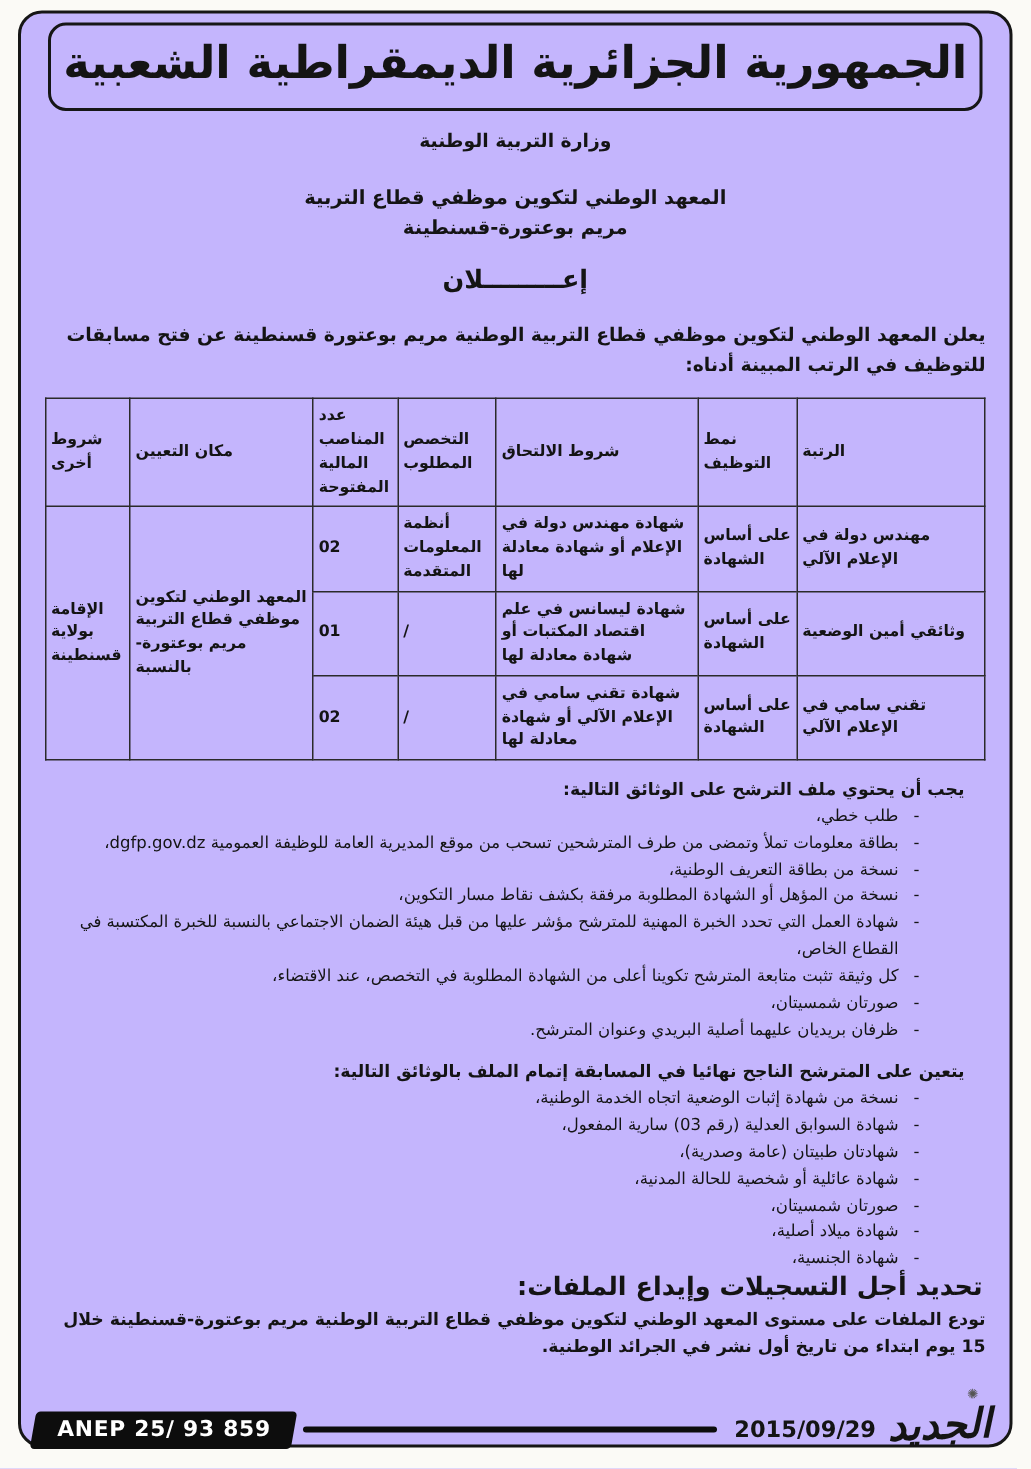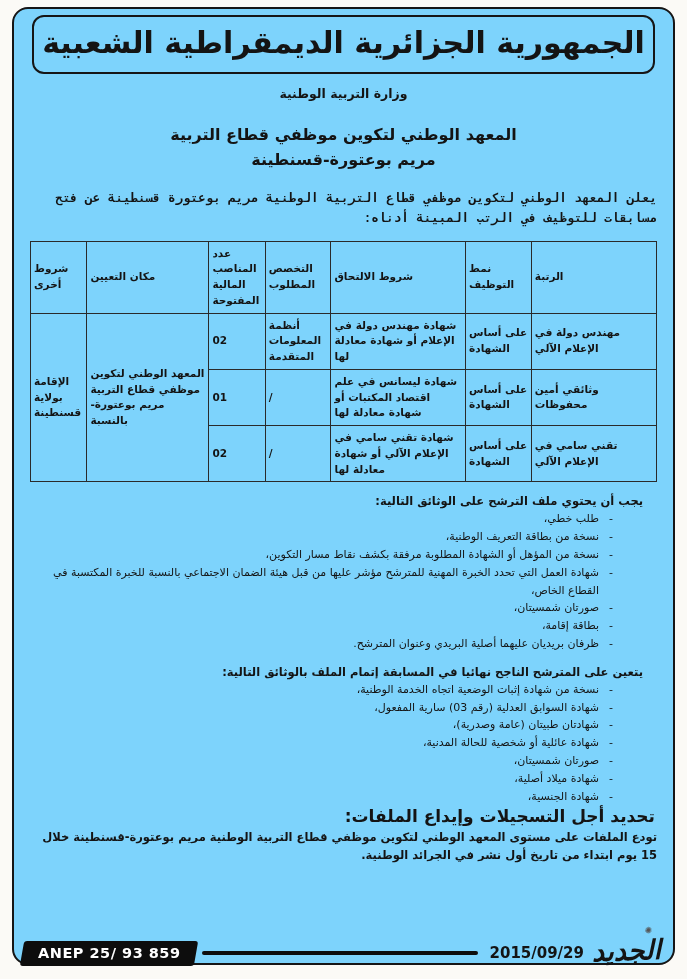--- a/index.html
+++ b/index.html
@@ -10,21 +10,21 @@
     color:#141414;
     position:relative;
     overflow:hidden;
   }
   .page{
     position:absolute;top:7px;right:12px;left:12px;bottom:14px;
     border:2.5px solid #161616;
     border-radius:16px;
     padding:5px 16px 0 16px;
     box-sizing:border-box;
-    background:#7dd3fc;
+    background:#c4b5fd;
   }
   .title-box{
     border:2.5px solid #161616;
     border-radius:12px;
     margin:1px 2px 0 2px;
     padding:8px 4px 12px 4px;
     text-align:center;
   }
   .republic{
     font-size:30px;
@@ -34,36 +34,35 @@
   }
   .ministry{
     text-align:center;
     font-weight:bold;
     font-size:12.5px;
     margin-top:12px;
   }
   .institute{
     text-align:center;
     font-weight:bold;
-    font-size:16px;
+    font-size:13px;
     margin-top:22px;
     line-height:1.55;
   }
   .announce{
     text-align:center;
     font-weight:bold;
     font-size:17px;
     margin-top:14px;
   }
   .intro{
     font-weight:bold;
     font-size:12.5px;
     margin-top:16px;
     line-height:1.6;
-    font-family:Liberation Mono, monospace;
   }
   table.jobs{
     width:100%;
     border-collapse:collapse;
     margin-top:12px;
     table-layout:fixed;
   }
   table.jobs th, table.jobs td{
     border:1.3px solid #2a2a2a;
     font-size:10.5px;
@@ -177,20 +176,21 @@
     <div class="republic">الجمهورية الجزائرية الديمقراطية الشعبية</div>
   </div>
 
   <div class="ministry">وزارة التربية الوطنية</div>
 
   <div class="institute">
     <div>المعهد الوطني لتكوين موظفي قطاع التربية</div>
     <div>مريم بوعتورة-قسنطينة</div>
   </div>
 
+  <div class="announce">إعـــــــــلان</div>
 
   <div class="intro">يعلن المعهد الوطني لتكوين موظفي قطاع التربية الوطنية مريم بوعتورة قسنطينة عن فتح مسابقات للتوظيف في الرتب المبينة أدناه:</div>
 
   <table class="jobs">
     <colgroup>
       <col class="c-rank">
         <col class="c-mode">
         <col class="c-cond">
         <col class="c-spec">
         <col class="c-num">
@@ -212,44 +212,45 @@
       <tr>
         <td>مهندس دولة في الإعلام الآلي</td>
         <td>على أساس الشهادة</td>
         <td>شهادة مهندس دولة في الإعلام أو شهادة معادلة لها</td>
         <td>أنظمة المعلومات المتقدمة</td>
         <td>02</td>
         <td rowspan="3">المعهد الوطني لتكوين موظفي قطاع التربية مريم بوعتورة- بالنسبة</td>
         <td rowspan="3">الإقامة بولاية قسنطينة</td>
       </tr>
       <tr>
-        <td>وثائقي أمين محفوظات</td>
+        <td>وثائقي أمين الوضعية</td>
         <td>على أساس الشهادة</td>
         <td>شهادة ليسانس في علم اقتصاد المكتبات أو شهادة معادلة لها</td>
         <td>/</td>
         <td>01</td>
       </tr>
       <tr>
         <td>تقني سامي في الإعلام الآلي</td>
         <td>على أساس الشهادة</td>
         <td>شهادة تقني سامي في الإعلام الآلي أو شهادة معادلة لها</td>
         <td>/</td>
         <td>02</td>
       </tr>
     </tbody>
   </table>
 
   <div class="section-title">يجب أن يحتوي ملف الترشح على الوثائق التالية:</div>
   <ul class="docs">
     <li>طلب خطي،</li>
+    <li>بطاقة معلومات تملأ وتمضى من طرف المترشحين تسحب من موقع المديرية العامة للوظيفة العمومية dgfp.gov.dz،</li>
     <li>نسخة من بطاقة التعريف الوطنية،</li>
     <li>نسخة من المؤهل أو الشهادة المطلوبة مرفقة بكشف نقاط مسار التكوين،</li>
     <li>شهادة العمل التي تحدد الخبرة المهنية للمترشح مؤشر عليها من قبل هيئة الضمان الاجتماعي بالنسبة للخبرة المكتسبة في القطاع الخاص،</li>
+    <li>كل وثيقة تثبت متابعة المترشح تكوينا أعلى من الشهادة المطلوبة في التخصص، عند الاقتضاء،</li>
     <li>صورتان شمسيتان،</li>
-    <li>بطاقة إقامة،</li>
     <li>ظرفان بريديان عليهما أصلية البريدي وعنوان المترشح.</li>
   </ul>
 
   <div class="section-title">يتعين على المترشح الناجح نهائيا في المسابقة إتمام الملف بالوثائق التالية:</div>
   <ul class="docs">
     <li>نسخة من شهادة إثبات الوضعية اتجاه الخدمة الوطنية،</li>
     <li>شهادة السوابق العدلية (رقم 03) سارية المفعول،</li>
     <li>شهادتان طبيتان (عامة وصدرية)،</li>
     <li>شهادة عائلية أو شخصية للحالة المدنية،</li>
     <li>صورتان شمسيتان،</li>

